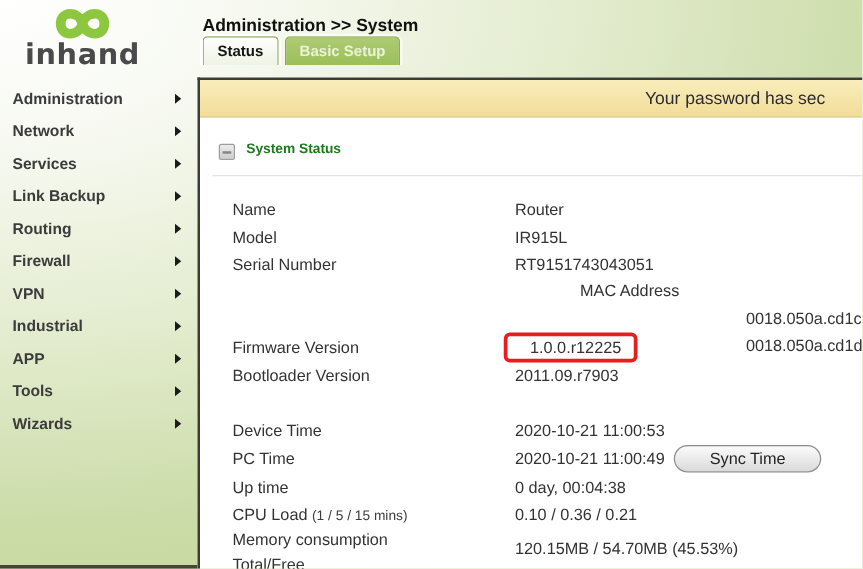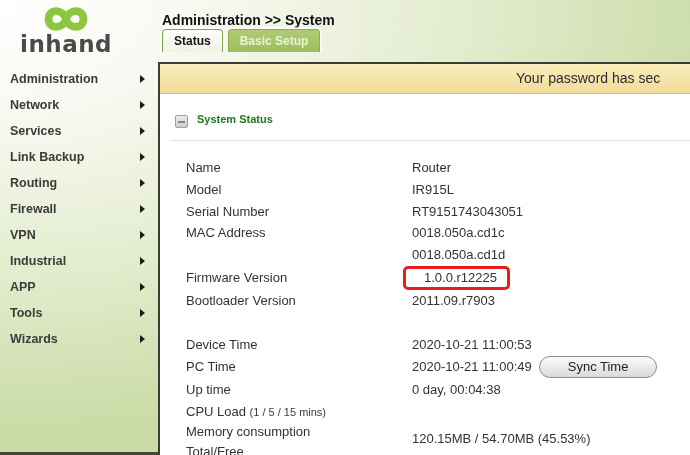--- a/index.html
+++ b/index.html
@@ -37,21 +37,21 @@
   .collapse-btn{position:absolute;left:15px;top:51px;width:13px;height:13px;background:linear-gradient(#ededed,#cdcdcd);
     border:1px solid #9e9e9e;border-radius:2px;box-sizing:border-box;}
   .collapse-btn span{position:absolute;left:2px;top:5px;width:7px;height:2px;background:#878787;}
   .section-title{position:absolute;left:37px;top:49px;font-size:11px;font-weight:bold;color:#1b7a1b;}
   .divider{position:absolute;left:10px;right:0;top:76px;height:1px;background:#e3e3e3;}
 
   .rows{position:absolute;left:26px;top:92px;right:0;}
   .row{display:flex;align-items:center;height:22px;font-size:13px;color:#333333;}
   .row .label{width:226px;flex:none;}
   .row .value{white-space:nowrap;}
-  .r-mac{height:44px;align-items:flex-start;line-height:22px;}
+  .r-mac{height:44px;align-items:flex-end;line-height:22px;flex-direction:column;}
   .r-firmware{height:23px;}
   .r-pc{height:23px;}
   .r-mem{height:44px;align-items:flex-start;}
   .r-mem .label{line-height:20px;}
   .r-mem .value{margin-top:9px;}
   .spacer{height:22px;}
   .label-small{font-size:11px;color:#3c3c3c;}
 
   .fw-box{display:inline-block;border:3px solid #e81d1d;border-radius:5px;padding:0 10px 1px 18px;margin-left:-9px;line-height:17px;}
 
@@ -190,20 +190,21 @@
       <div class="row">
         <div class="label">Up time</div>
         <div class="value">0 day, 00:04:38</div>
       </div>
 
       <div class="row">
         <div class="label">
           <span>CPU Load</span>
           <span class="label-small">(1 / 5 / 15 mins)</span>
         </div>
+        <div class="value">0.10 / 0.36 / 0.21</div>
       </div>
 
       <div class="row r-mem">
         <div class="label">
           <div>Memory consumption</div>
           <div>Total/Free</div>
         </div>
         <div class="value">120.15MB / 54.70MB (45.53%)</div>
       </div>
 

